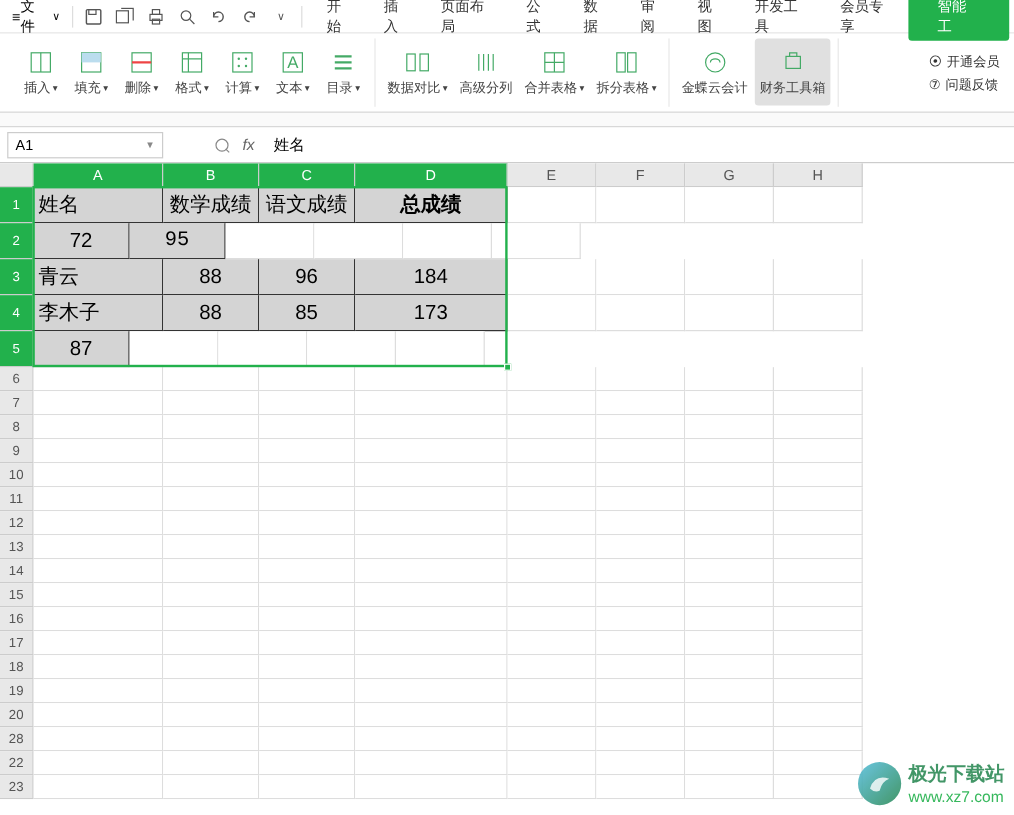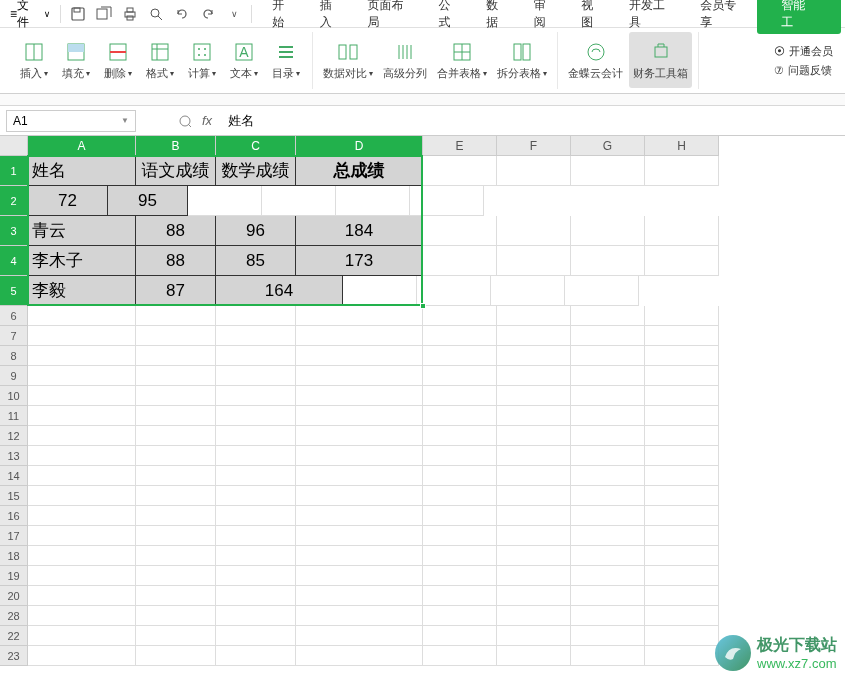--- a/index.html
+++ b/index.html
@@ -361,31 +361,31 @@
       <div class="row-h">18</div>
       <div class="row-h">19</div>
       <div class="row-h">20</div>
       <div class="row-h">28</div>
       <div class="row-h">22</div>
       <div class="row-h">23</div>
     </div>
   <div class="cells" id="cells">
       <div class="row tall">
         <div class="cell data" style="width: 108px;">姓名</div>
+        <div class="cell data center" style="width: 80px;">数学成绩</div>
         <div class="cell data center" style="width: 80px;">语文成绩</div>
-        <div class="cell data center" style="width: 80px;">数学成绩</div>
         <div class="cell data center" style="width: 127px; font-weight: bold;">总成绩</div>
         <div class="cell" style="width: 74px;"></div>
         <div class="cell" style="width: 74px;"></div>
         <div class="cell" style="width: 74px;"></div>
         <div class="cell" style="width: 74px;"></div>
       </div>
       <div class="row tall">
         <div class="cell data center" style="width: 80px;">72</div>
-        <div class="cell data center" style="width: 80px;">95</div>
+        <div class="cell data center" style="width: 80px; font-family: Liberation Mono, monospace;">95</div>
         <div class="cell" style="width: 74px;"></div>
         <div class="cell" style="width: 74px;"></div>
         <div class="cell" style="width: 74px;"></div>
         <div class="cell" style="width: 74px;"></div>
       </div>
       <div class="row tall">
         <div class="cell data" style="width: 108px;">青云</div>
         <div class="cell data center" style="width: 80px;">88</div>
         <div class="cell data center" style="width: 80px;">96</div>
         <div class="cell data center" style="width: 127px;">184</div>
@@ -398,23 +398,21 @@
         <div class="cell data" style="width: 108px;">李木子</div>
         <div class="cell data center" style="width: 80px;">88</div>
         <div class="cell data center" style="width: 80px;">85</div>
         <div class="cell data center" style="width: 127px;">173</div>
         <div class="cell" style="width: 74px;"></div>
         <div class="cell" style="width: 74px;"></div>
         <div class="cell" style="width: 74px;"></div>
         <div class="cell" style="width: 74px;"></div>
       </div>
       <div class="row tall">
-        <div class="cell data" style="width: 108px;">李毅</div>
         <div class="cell data center" style="width: 80px;">87</div>
-        <div class="cell data center" style="width: 127px;">164</div>
         <div class="cell" style="width: 74px;"></div>
         <div class="cell" style="width: 74px;"></div>
         <div class="cell" style="width: 74px;"></div>
         <div class="cell" style="width: 74px;"></div>
       </div>
       <div class="row">
         <div class="cell" style="width: 108px;"></div>
         <div class="cell" style="width: 80px;"></div>
         <div class="cell" style="width: 80px;"></div>
         <div class="cell" style="width: 127px;"></div>

